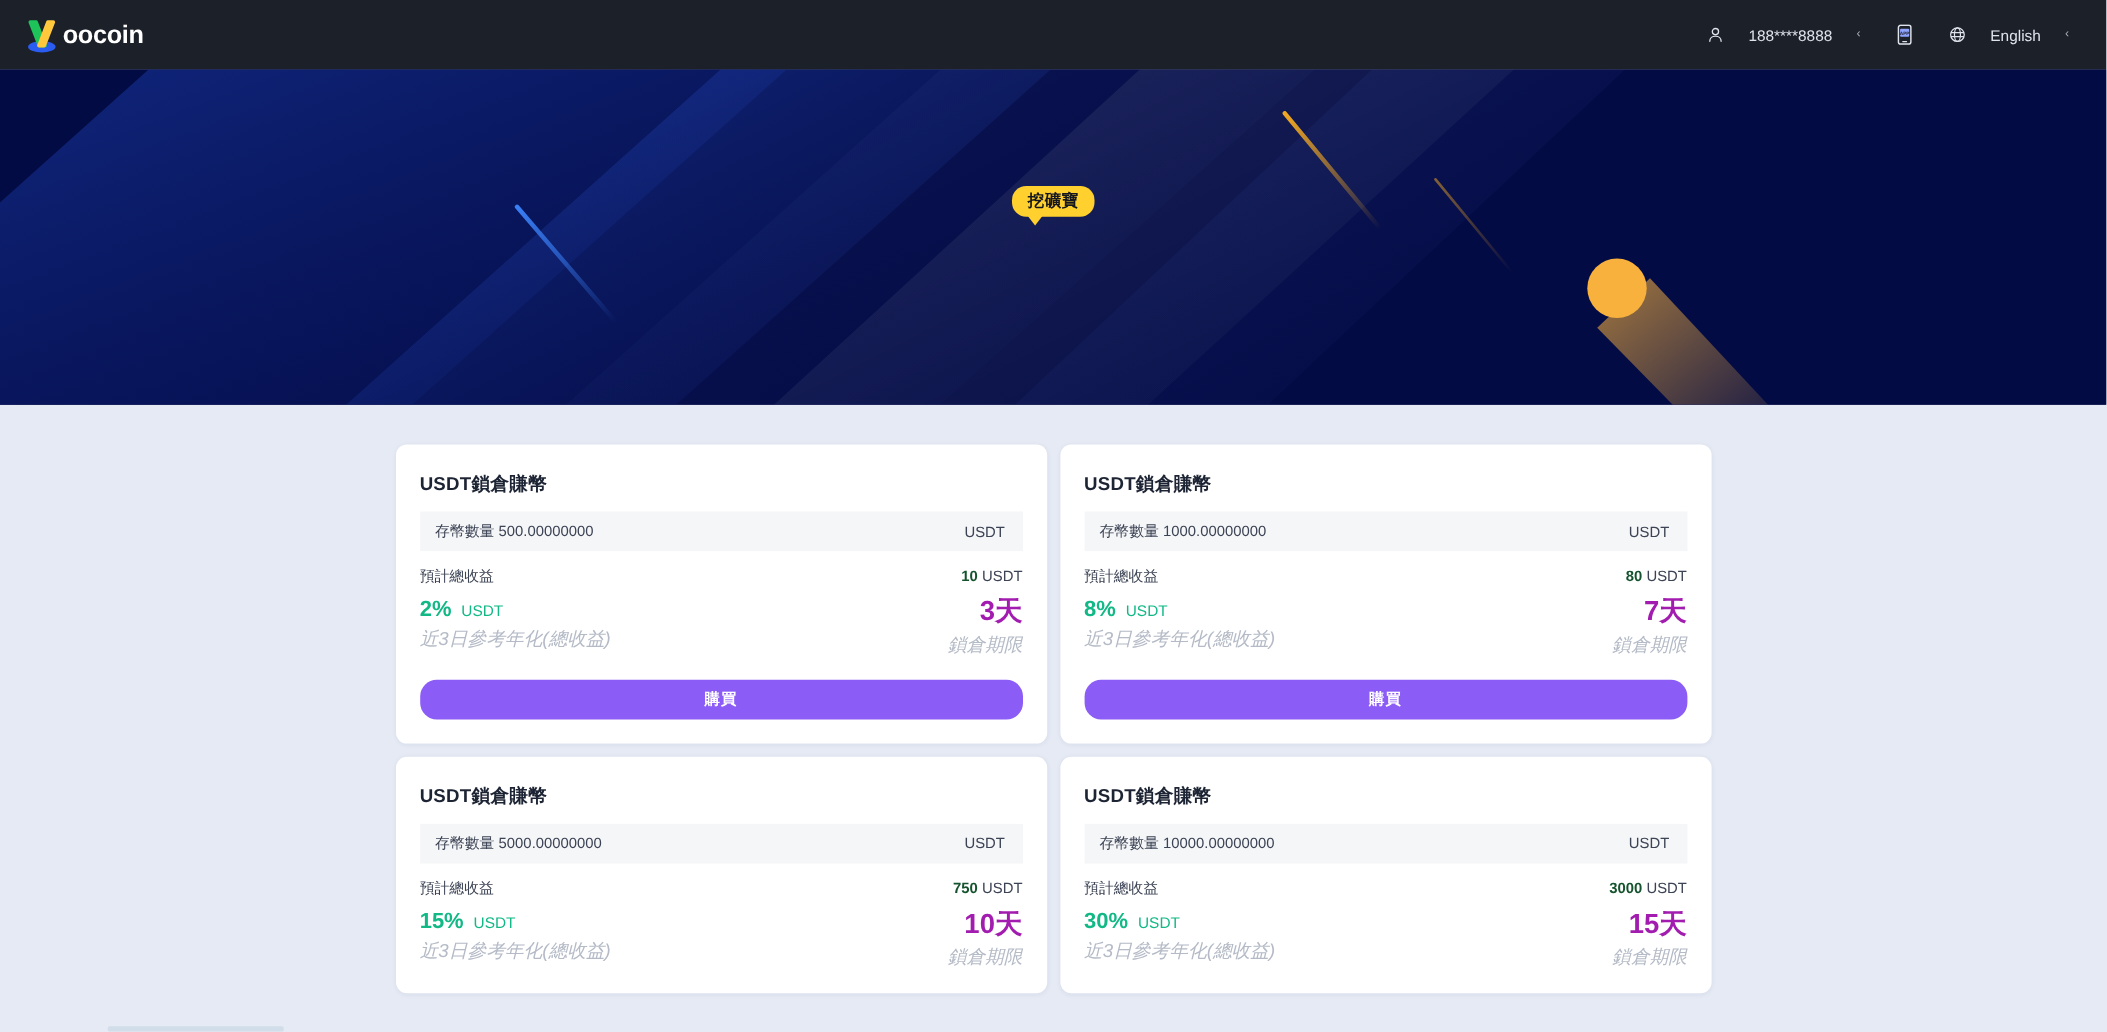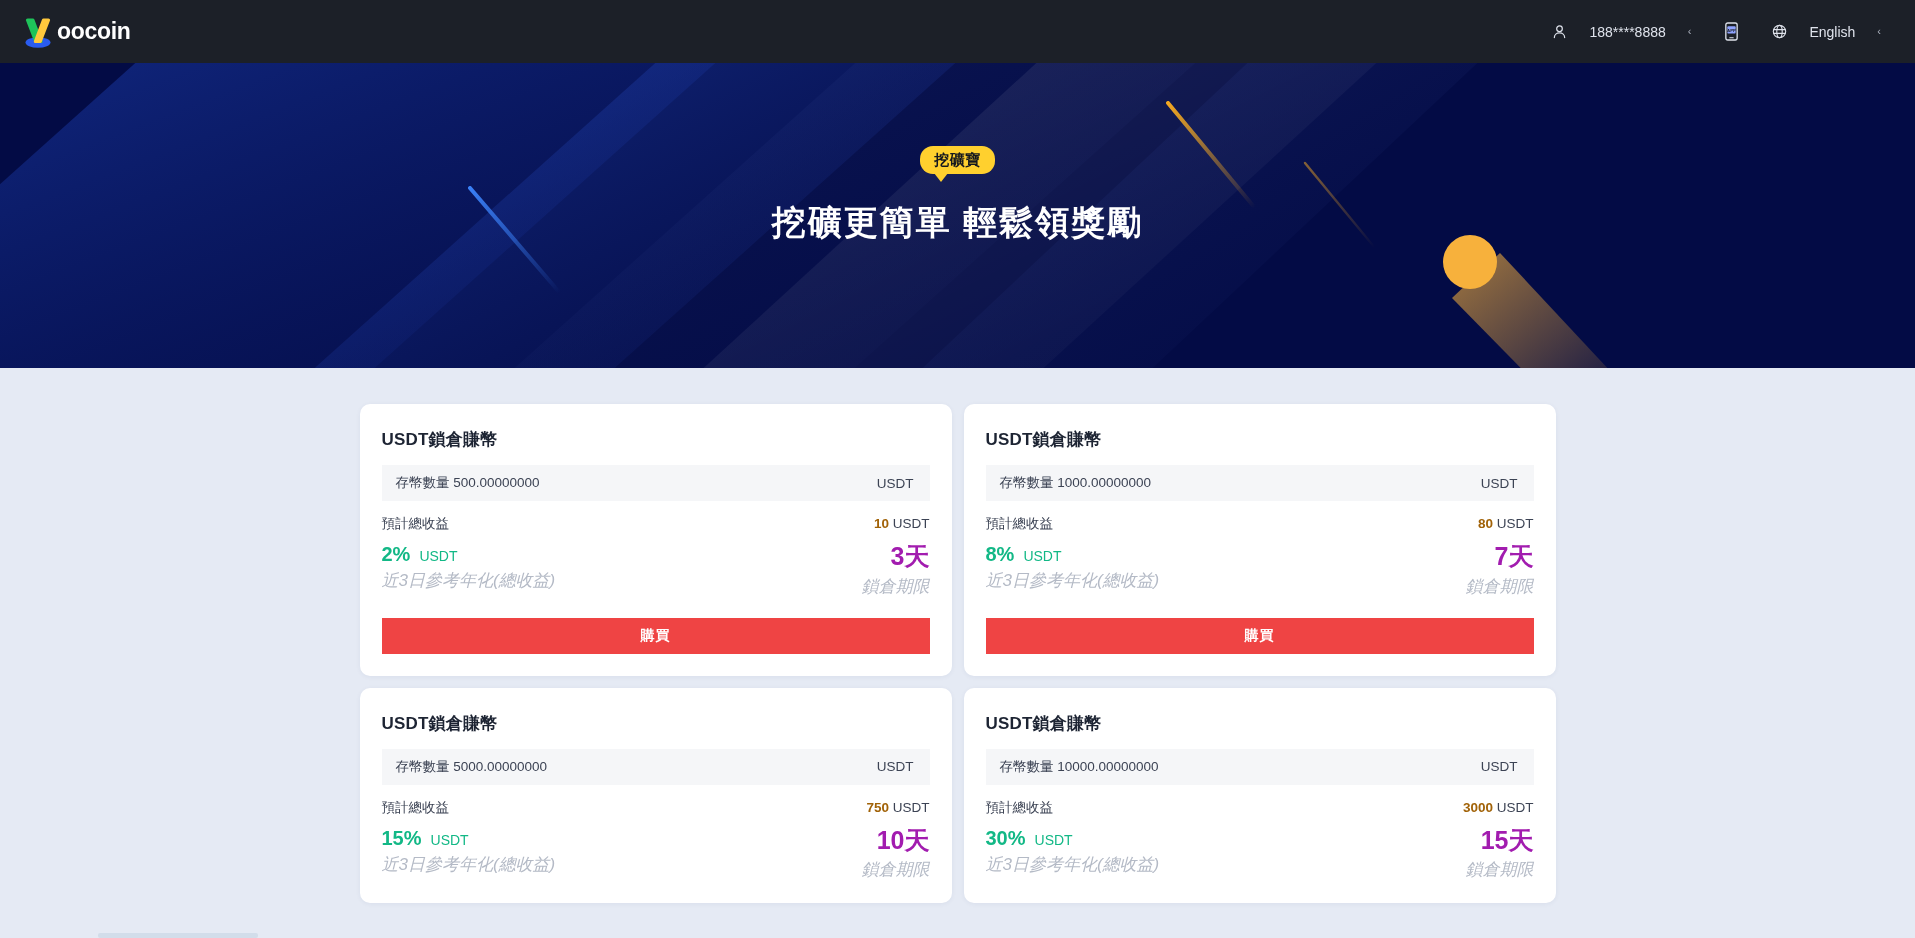--- a/index.html
+++ b/index.html
@@ -180,21 +180,21 @@
   .amount-left { color: #3c4354; }
   .amount-unit { color: #3c4354; }
   .profit-row {
     display: flex;
     align-items: baseline;
     justify-content: space-between;
     margin-bottom: 10px;
   }
   .profit-label { font-size: 13.5px; color: #3c4354; }
   .profit-value { font-size: 13.5px; color: #3c4354; }
-  .profit-value b { font-weight: 700; color: #a16207; }
+  .profit-value b { font-weight: 700; color: #14532d; }
 
   .stats-row {
     display: flex;
     justify-content: space-between;
     align-items: flex-start;
   }
   .stat-left .rate-line,
   .stat-right .days-line {
     display: flex;
     align-items: baseline;
@@ -220,23 +220,23 @@
     font-size: 17px;
     color: #b4bac6;
     margin-top: 4px;
     font-style: italic;
   }
   .stat-right { text-align: right; }
   .buy-btn {
     margin-top: 20px;
     width: 100%;
     height: 36px;
-    background: #ef4444;
+    background: #8b5cf6;
     border: none;
-    border-radius: 0;
+    border-radius: 15px;
     color: #ffffff;
     font-size: 14px;
     font-weight: 700;
     letter-spacing: 1px;
     cursor: pointer;
     font-family: inherit;
     display: flex;
     align-items: center;
     justify-content: center;
   }
@@ -357,21 +357,20 @@
 
       <path d="M1168 40 L1255 145" stroke="url(#streakGold)" stroke-width="4" stroke-linecap="round" opacity="0.95"></path>
       <path d="M1305 100 L1375 185" stroke="url(#streakGold)" stroke-width="2.4" stroke-linecap="round" opacity="0.5"></path>
 
       <polygon points="1452,235 1500,190 1640,340 1560,345" fill="url(#circTrail)"></polygon>
       <circle cx="1470" cy="199" r="27" fill="#f7b13c"></circle>
     </svg>
 
     <div class="hero-inner">
       <div class="badge">挖礦寶</div>
-      <div class="hero-title">挖礦更簡單 輕鬆領獎勵</div>
     </div>
   </div>
 
   <div class="main">
     <div class="grid">
 
       <div class="card">
         <div class="card-title">USDT鎖倉賺幣</div>
         <div class="amount-row">
           <span class="amount-left">

